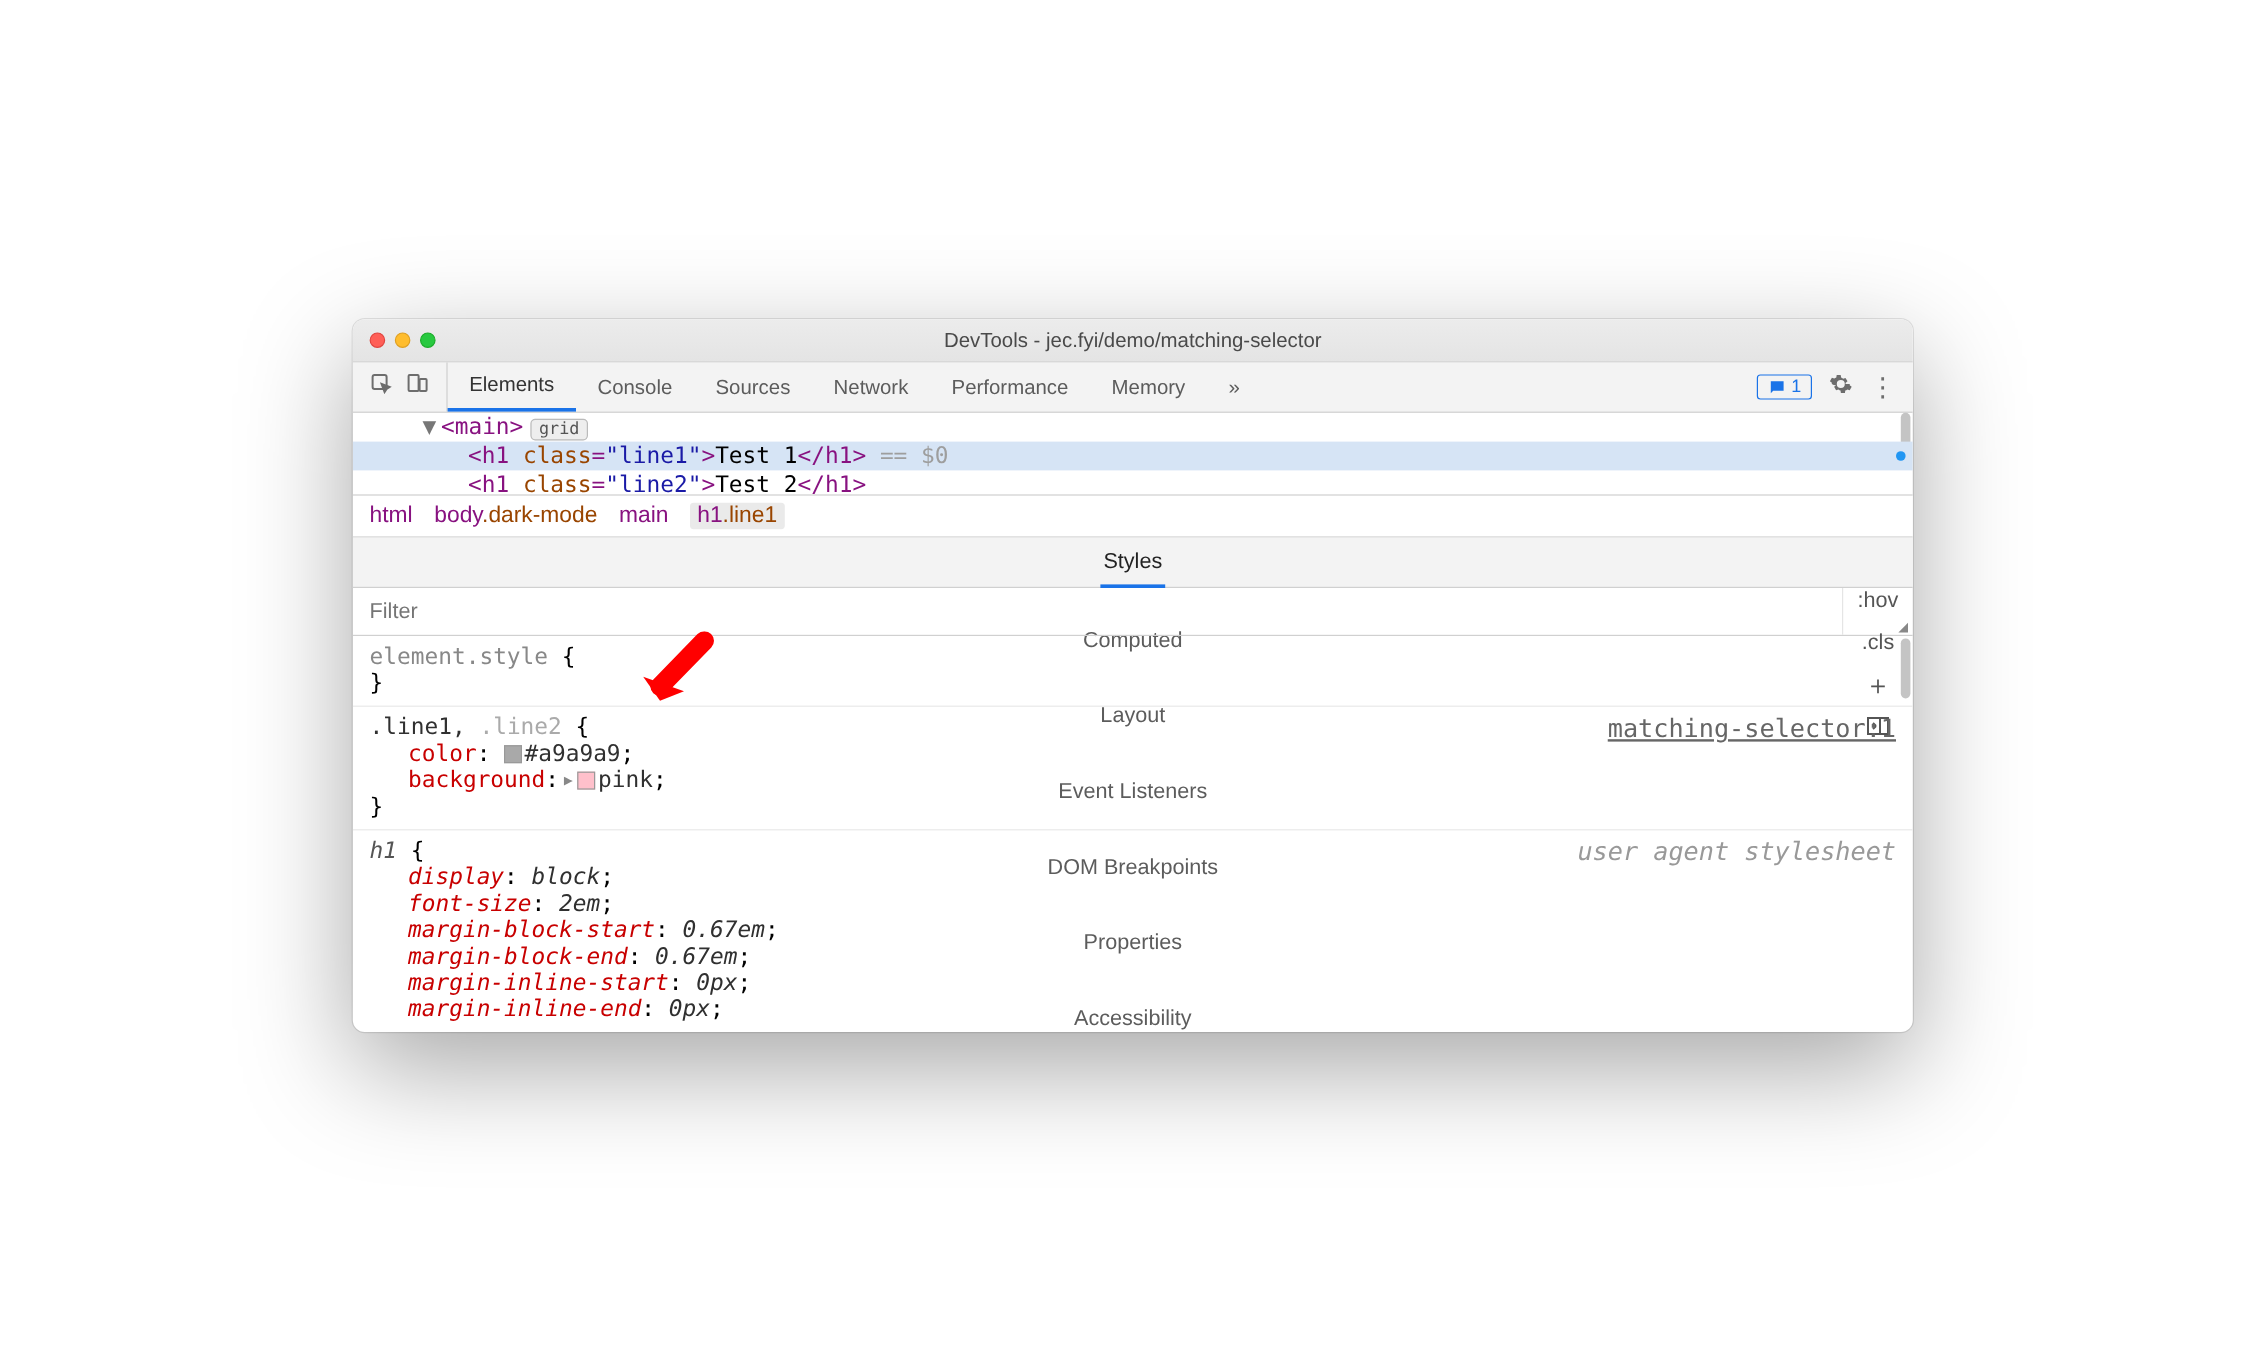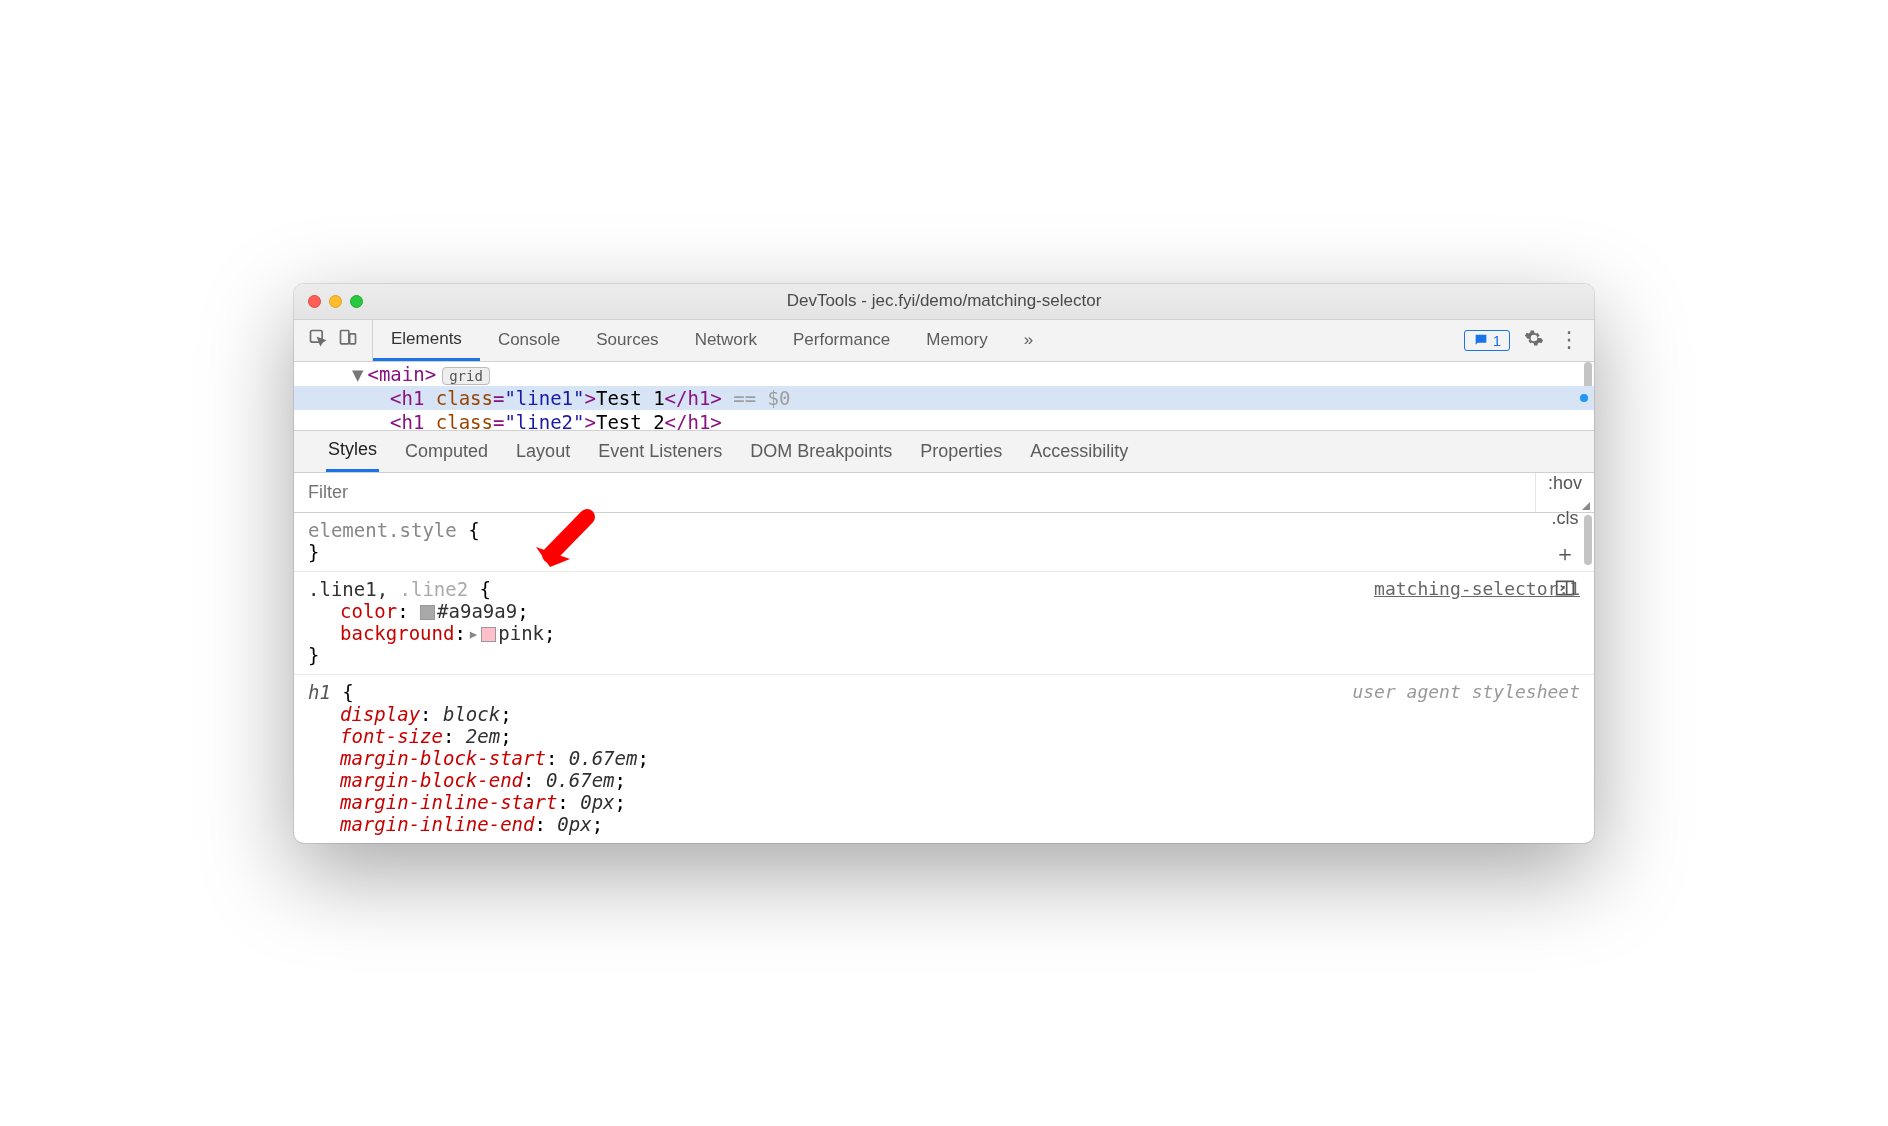--- a/index.html
+++ b/index.html
@@ -65,33 +65,33 @@
   .grid-badge { background:#eee; border:1px solid #bbb; border-radius:4px; font-size:14px; padding:0 6px; margin-left:6px; color:#555; }
   .caret { color:#777; margin-right:4px; }
   .dots { position:absolute; left:6px; top:30px; color:#aaa; font-size:22px; letter-spacing:2px; }
   .scrollbar-v { position:absolute; right:2px; top:0; width:8px; height:28px; background:#c4c4c4; border-radius:4px; }
   
   .crumb-bar { display:flex; gap:18px; padding:6px 14px; font-size:19px; border-bottom:1px solid #d0d0d0; background:#fff; }
   .crumb { color:#881280; cursor:pointer; }
   .crumb .cls { color:#994500; }
   .crumb.sel { background:#eaeaea; padding:0 6px; border-radius:3px; }
   
-  .subtabs { display:flex; gap:24px; padding:0 32px; height:42px; align-items:center; background:#f3f3f3; border-bottom:1px solid #d0d0d0; font-size:18px; color:#5c5c5c; }
+  .subtabs { display:flex; gap:24px; padding:0 32px; height:42px; align-items:center; background:#f3f3f3; border-bottom:1px solid #d0d0d0; font-size:18px; color:#5c5c5c;flex-direction:column; }
   .subtab { cursor:pointer; padding:9px 2px; }
   .subtab.active { color:#222; border-bottom:3px solid #1a73e8; font-weight:500; }
   
   .filter-bar { display:flex; align-items:center; border-bottom:1px solid #d0d0d0; height:40px; position:relative; }
   .filter-input { flex:1; border:none; outline:none; padding:0 14px; font-size:18px; color:#555; background:transparent; }
   .filter-tools { display:flex; align-items:center; gap:14px; padding:0 12px; font-size:18px; color:#555; height:100%; border-left:1px solid #e5e5e5;flex-direction:column; }
   .filter-tools .plus { font-size:22px; line-height:1; }
   .corner { position:absolute; right:4px; bottom:2px; width:0; height:0; border-style:solid; border-width:0 0 8px 8px; border-color:transparent transparent #888 transparent; }
   
   .styles { font-family: Menlo, Consolas, monospace; font-size:19px; }
   .rule { border-bottom:1px solid #e9e9e9; padding:6px 14px 8px; position:relative; }
-  .rule .src { position:absolute; right:14px; top:6px; font-size:18px; color:#666; text-decoration:underline; }
+  .rule .src { position:absolute; right:14px; top:6px; font-size:21px; color:#666; text-decoration:underline; }
   .rule .src.ua { color:#999; font-style:italic; text-decoration:none; }
   .selector { color:#303030; }
   .selector .dim { color:#aaa;text-align:center; }
   .prop-line { padding-left:32px; }
   .prop-name { color:#c80000; }
   .prop-name.ua { font-style:italic; }
   .prop-val { color:#303030; }
   .prop-val.ua { font-style:italic; }
   .swatch { display:inline-block; width:15px; height:15px; border:1px solid #999; vertical-align:-2px; margin-right:2px; }
   .expand { color:#888; margin:0 2px; }
@@ -162,20 +162,26 @@
       <span class="caret">▼</span><span class="tag">&lt;<span>main</span>&gt;</span><span class="grid-badge">grid</span>
     </div>
     <div class="dom-row sel" style="padding-left:96px">
       <span class="tag">&lt;h1 <span class="attr-name">class</span>=<span class="attr-val">"line1"</span>&gt;</span>Test 1<span class="tag">&lt;/h1&gt;</span><span class="eq0"> == $0</span>
     </div>
     <div class="dom-row cut" style="padding-left:96px">
       <span class="tag">&lt;h1 <span class="attr-name">class</span>=<span class="attr-val">"line2"</span>&gt;</span>Test 2<span class="tag">&lt;/h1&gt;</span>
     </div>
   </div>
 
+  <div class="crumb-bar">
+    <span class="crumb"><span>html</span></span>
+    <span class="crumb"><span>body</span><span class="cls">.dark-mode</span></span>
+    <span class="crumb"><span>main</span></span>
+    <span class="crumb sel"><span>h1</span><span class="cls">.line1</span></span>
+  </div>
 
   <div class="subtabs">
     <div class="subtab active">Styles</div>
     <div class="subtab">Computed</div>
     <div class="subtab">Layout</div>
     <div class="subtab">Event Listeners</div>
     <div class="subtab">DOM Breakpoints</div>
     <div class="subtab">Properties</div>
     <div class="subtab">Accessibility</div>
   </div>

